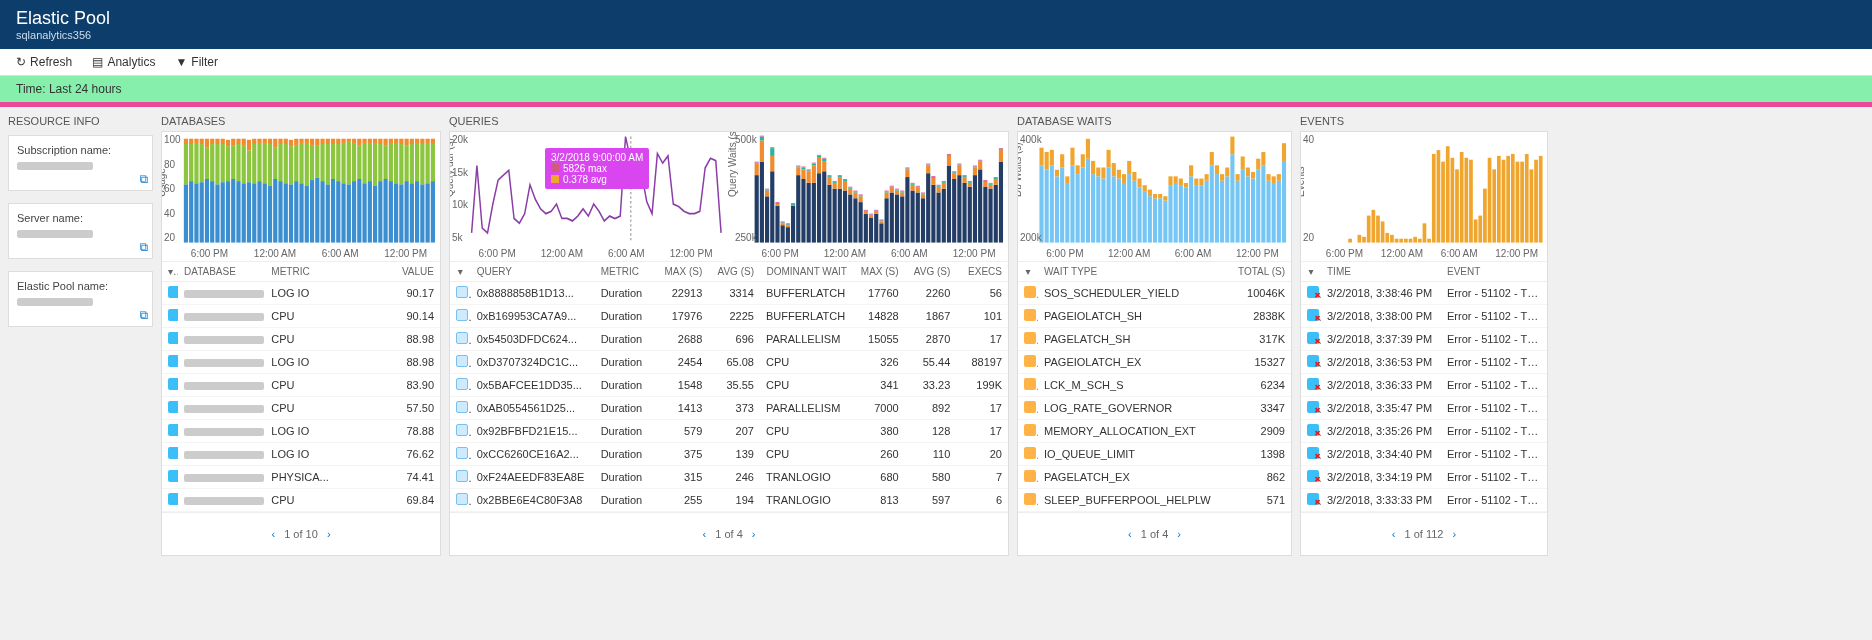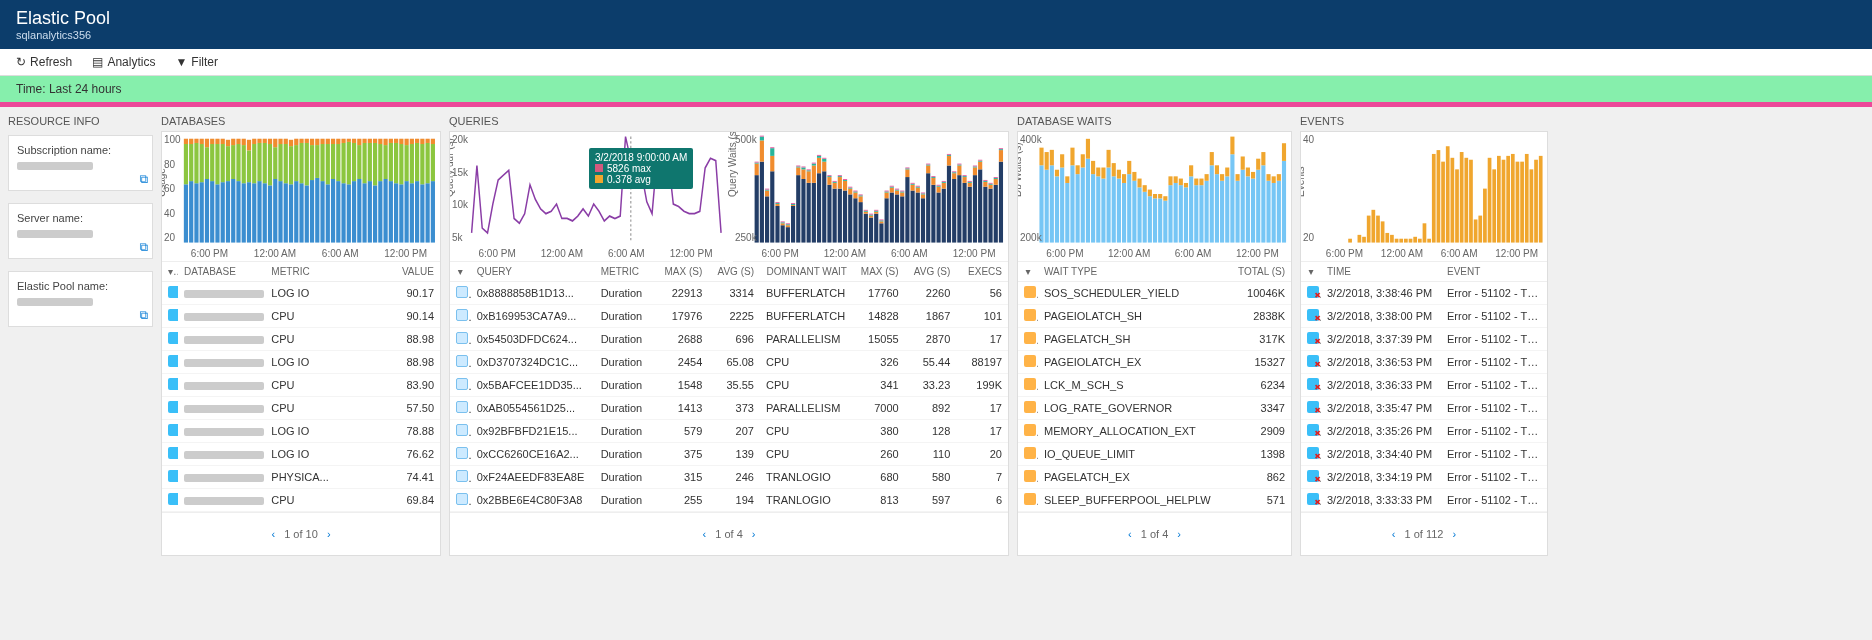--- a/index.html
+++ b/index.html
@@ -36,21 +36,21 @@
   .row-ico { width:16px; text-align:center;}
   .db-ico { width:12px; height:12px; display:inline-block; background:#3abff8; border-radius:2px;}
   .q-ico { width:12px; height:12px; display:inline-block; background:#cdeaff; border:1px solid #7ac0ee; border-radius:2px;}
   .w-ico { width:12px; height:12px; display:inline-block; background:#ffb347; border-radius:2px;}
   .e-ico { width:12px; height:12px; display:inline-block; background:#3abff8; border-radius:2px; position:relative;}
   .e-ico::after { content:"✖"; color:#d22; font-size:8px; position:absolute; right:-2px; bottom:-2px;}
   .ph-text { display:inline-block; height:8px; background:#ccc; border-radius:2px; width:80px; vertical-align:middle;}
   .pager { padding:15px; text-align:center; border-top:1px solid #eee; color:#666; font-size:11px;}
   .pager .arrow { color:#0078d4; cursor:pointer; padding:0 6px;}
   .qrow { display:flex; gap:8px; flex:1;}
-  .tooltip { position:absolute; background:#0f766e; color:#fff; font-size:10px; padding:4px 6px; border-radius:2px;margin-left:44px;}
+  .tooltip { position:absolute; background:#d946ef; color:#fff; font-size:10px; padding:4px 6px; border-radius:2px;}
   .tooltip .sw { width:8px; height:8px; display:inline-block; margin-right:4px;}
   .filter-ico::before { content:"▾"; color:#666; font-size:10px;}
 </style>
 </head>
 <body>
 
 <div class="header">
   <h1>Elastic Pool</h1>
   <div class="sub">sqlanalytics356</div>
 </div>

